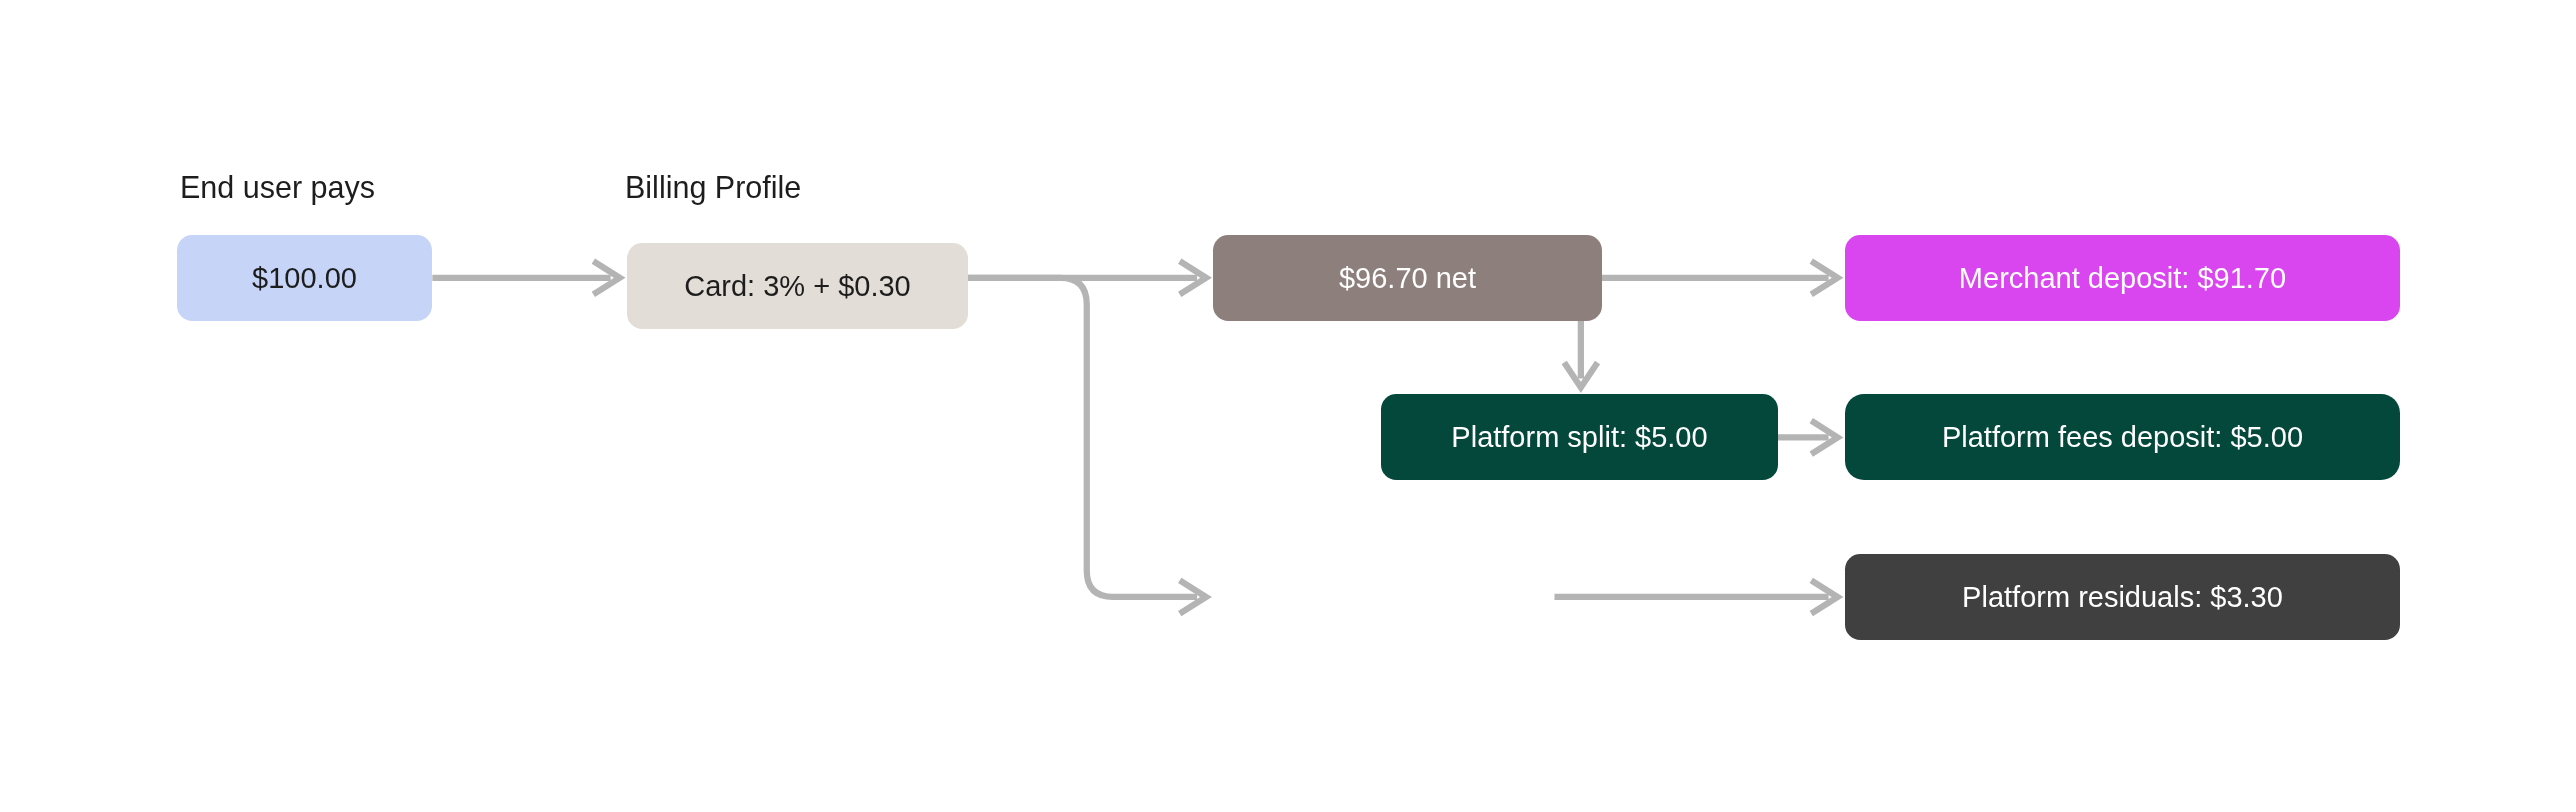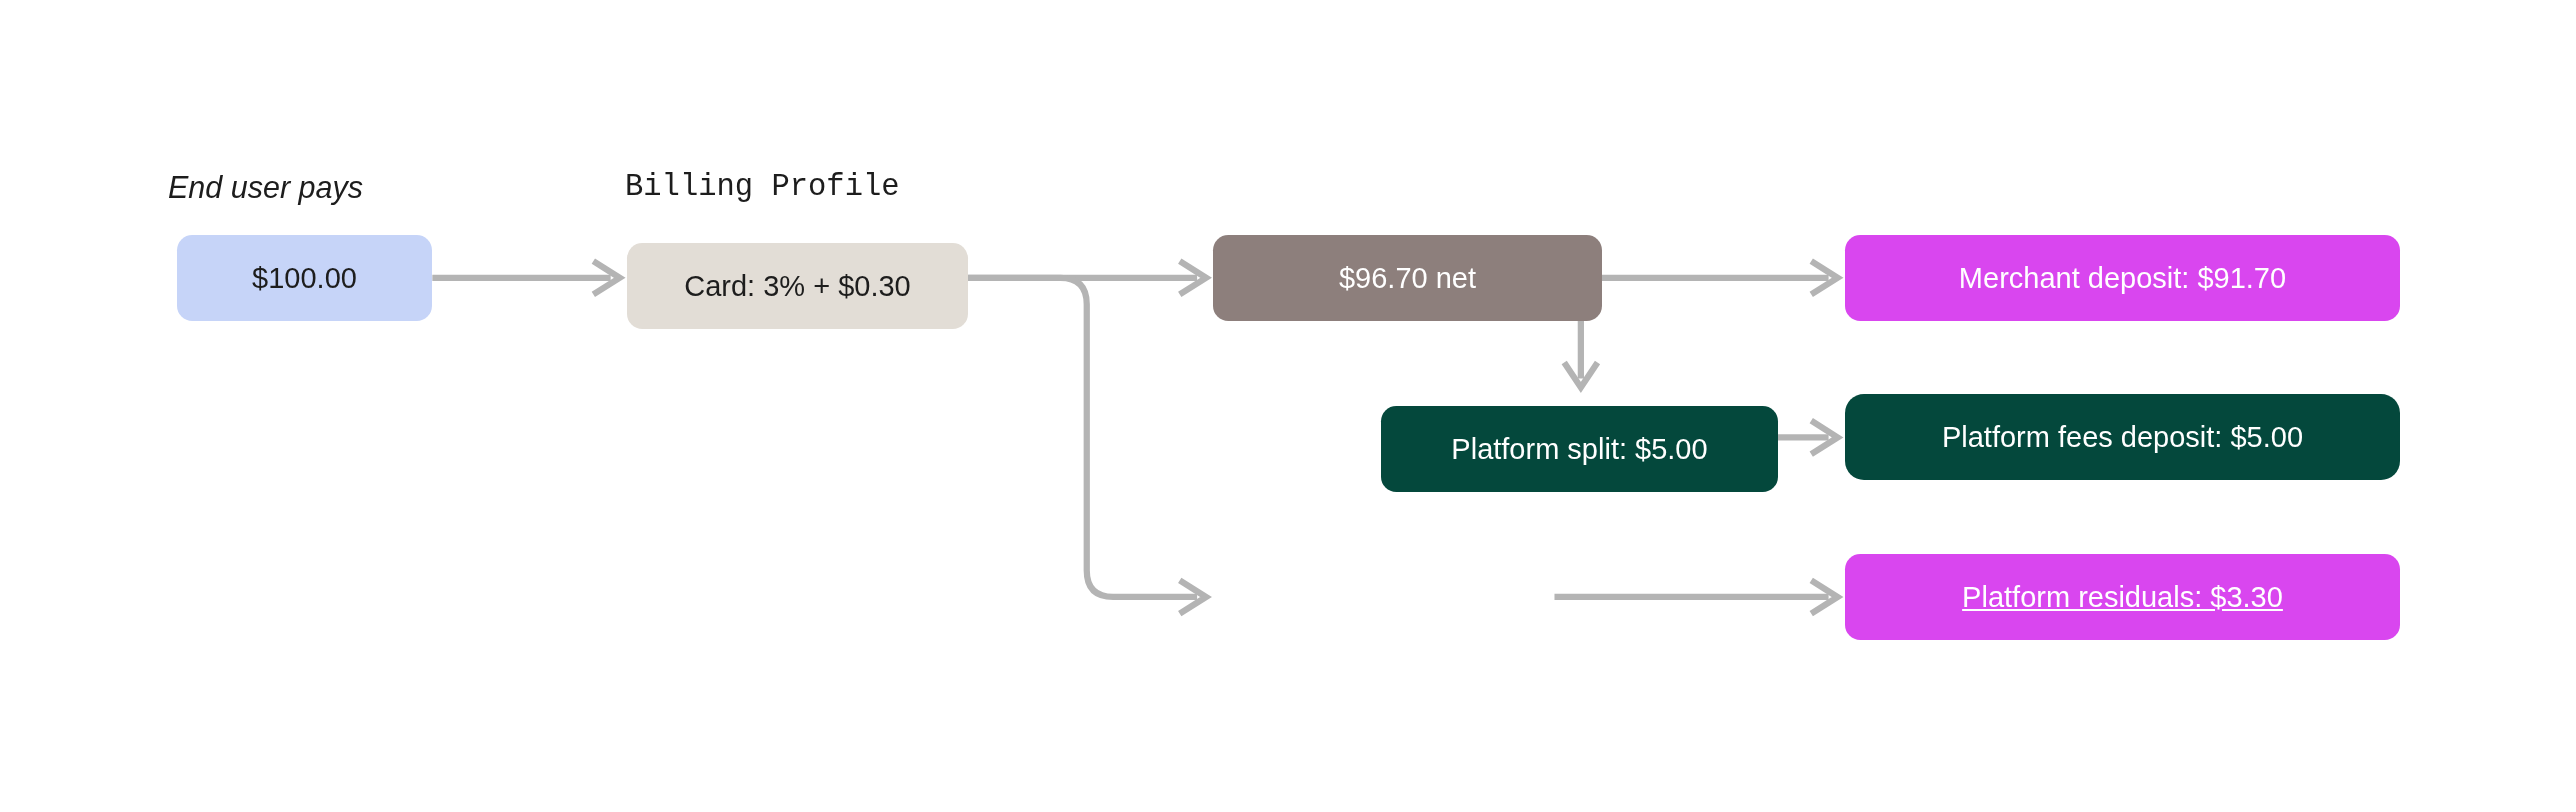--- a/index.html
+++ b/index.html
@@ -19,22 +19,22 @@
   }
   
   .caption {
     position: absolute;
     font-size: 30.5px;
     line-height: 1;
     color: #1d1d1d;
     font-family: "Liberation Sans", sans-serif;
     white-space: nowrap;
   }
-  #caption-end-user { left: 168px; top: 172px; font-style: italic; }
-  #caption-billing  { left: 625px; top: 172px; font-family: Liberation Mono, monospace; }
+  #caption-end-user { left: 180px; top: 172px; }
+  #caption-billing  { left: 625px; top: 172px; }
 
   
   .node {
     position: absolute;
     display: flex;
     align-items: center;
     justify-content: center;
     border-radius: 15.3px;
     font-size: 29px;
     line-height: 1;
@@ -42,25 +42,25 @@
     box-sizing: border-box;
     padding: 0 21px;
   }
   .node-dark-text  { color: #1d1d1d; }
   .node-light-text { color: #ffffff; }
 
   
   #node-end-user        { left: 177px;  top: 235px; width: 255px; height: 86px; background: #c6d4f8; }
   #node-billing-profile { left: 627px;  top: 235px; width: 341px; height: 86px; background: #e2ddd6; margin-top: 8px; }
   #node-net             { left: 1213px; top: 235px; width: 389px; height: 86px; background: #8d7f7c; }
-  #node-platform-split  { left: 1381px; top: 406px; width: 397px; height: 86px; background: #04483c; }
+  #node-platform-split  { left: 1381px; top: 394px; width: 397px; height: 86px; background: #04483c; }
   #node-fees            { left: 1213px; top: 554px; width: 341px; height: 86px; background: #8d7f7c; }
   #node-merchant        { left: 1845px; top: 235px; width: 555px; height: 86px; background: #d946ef; }
   #node-fees-deposit    { left: 1845px; top: 394px; width: 555px; height: 86px; background: #04483c; border-radius: 19px; }
-  #node-residuals       { left: 1845px; top: 554px; width: 555px; height: 86px; background: #d946ef; text-decoration: underline; }
+  #node-residuals       { left: 1845px; top: 554px; width: 555px; height: 86px; background: #404040; }
 
   
   #edges {
     position: absolute;
     left: 0;
     top: 0;
     width: 2576px;
     height: 813px;
     pointer-events: none;
   }

